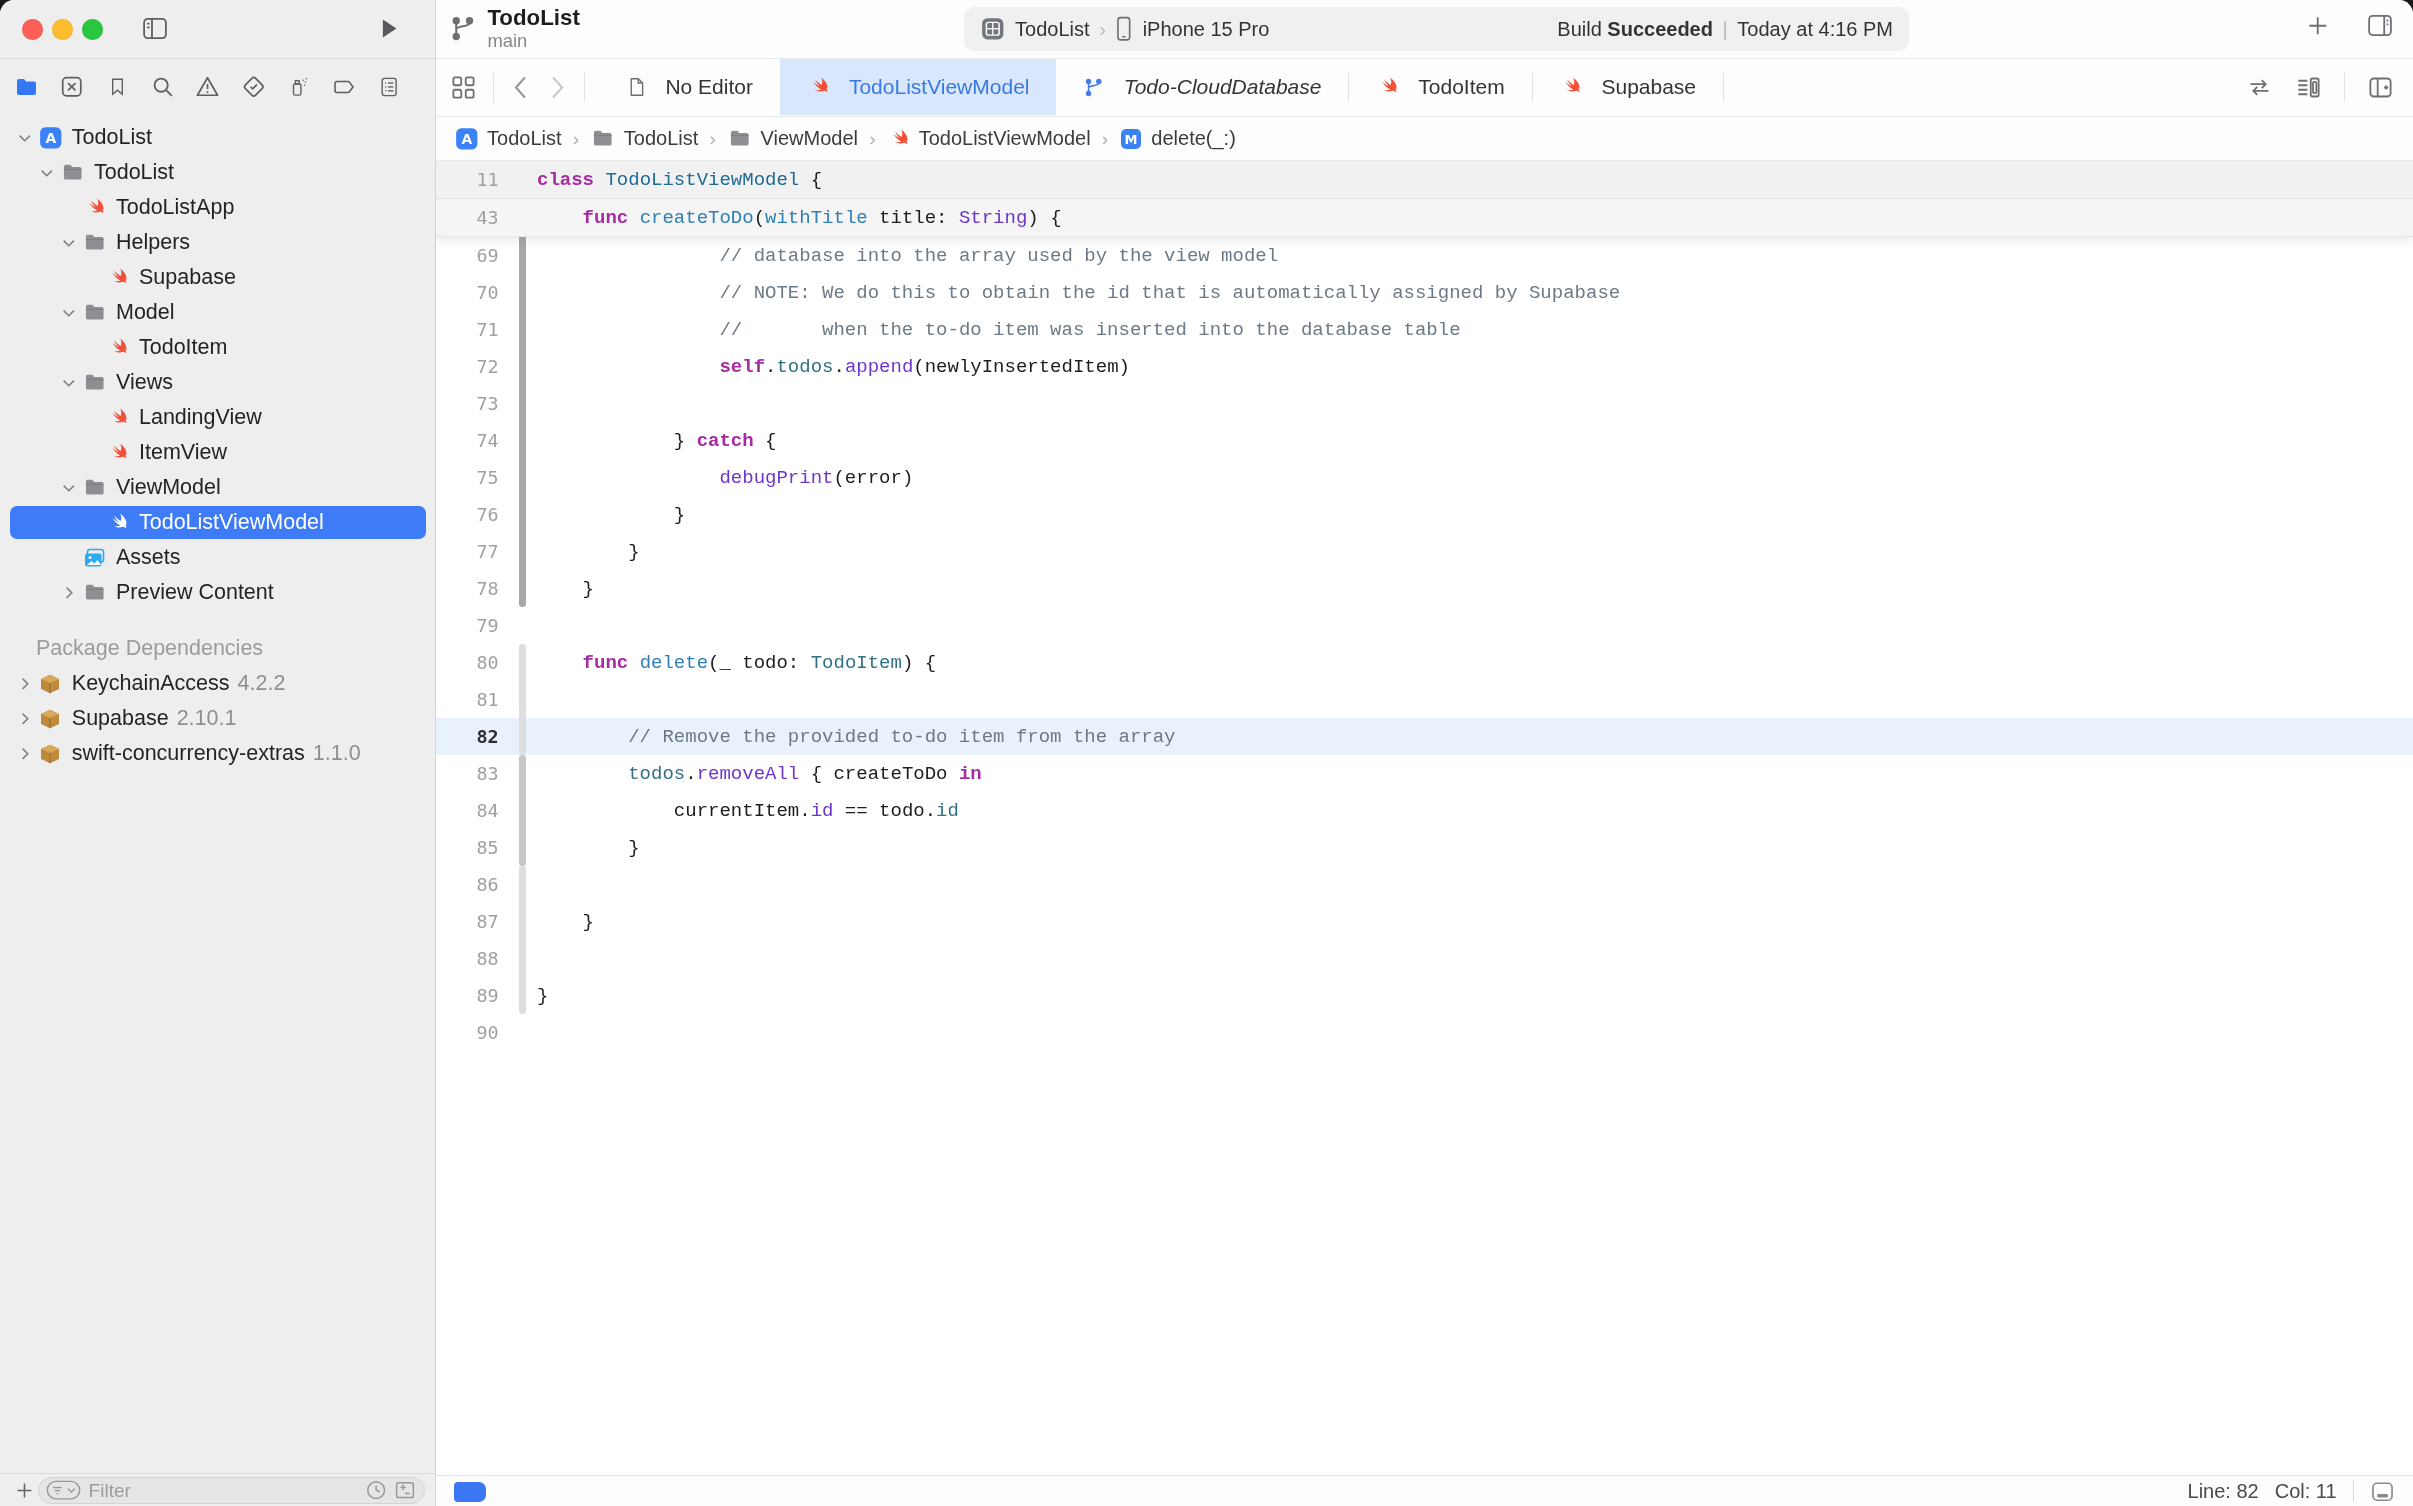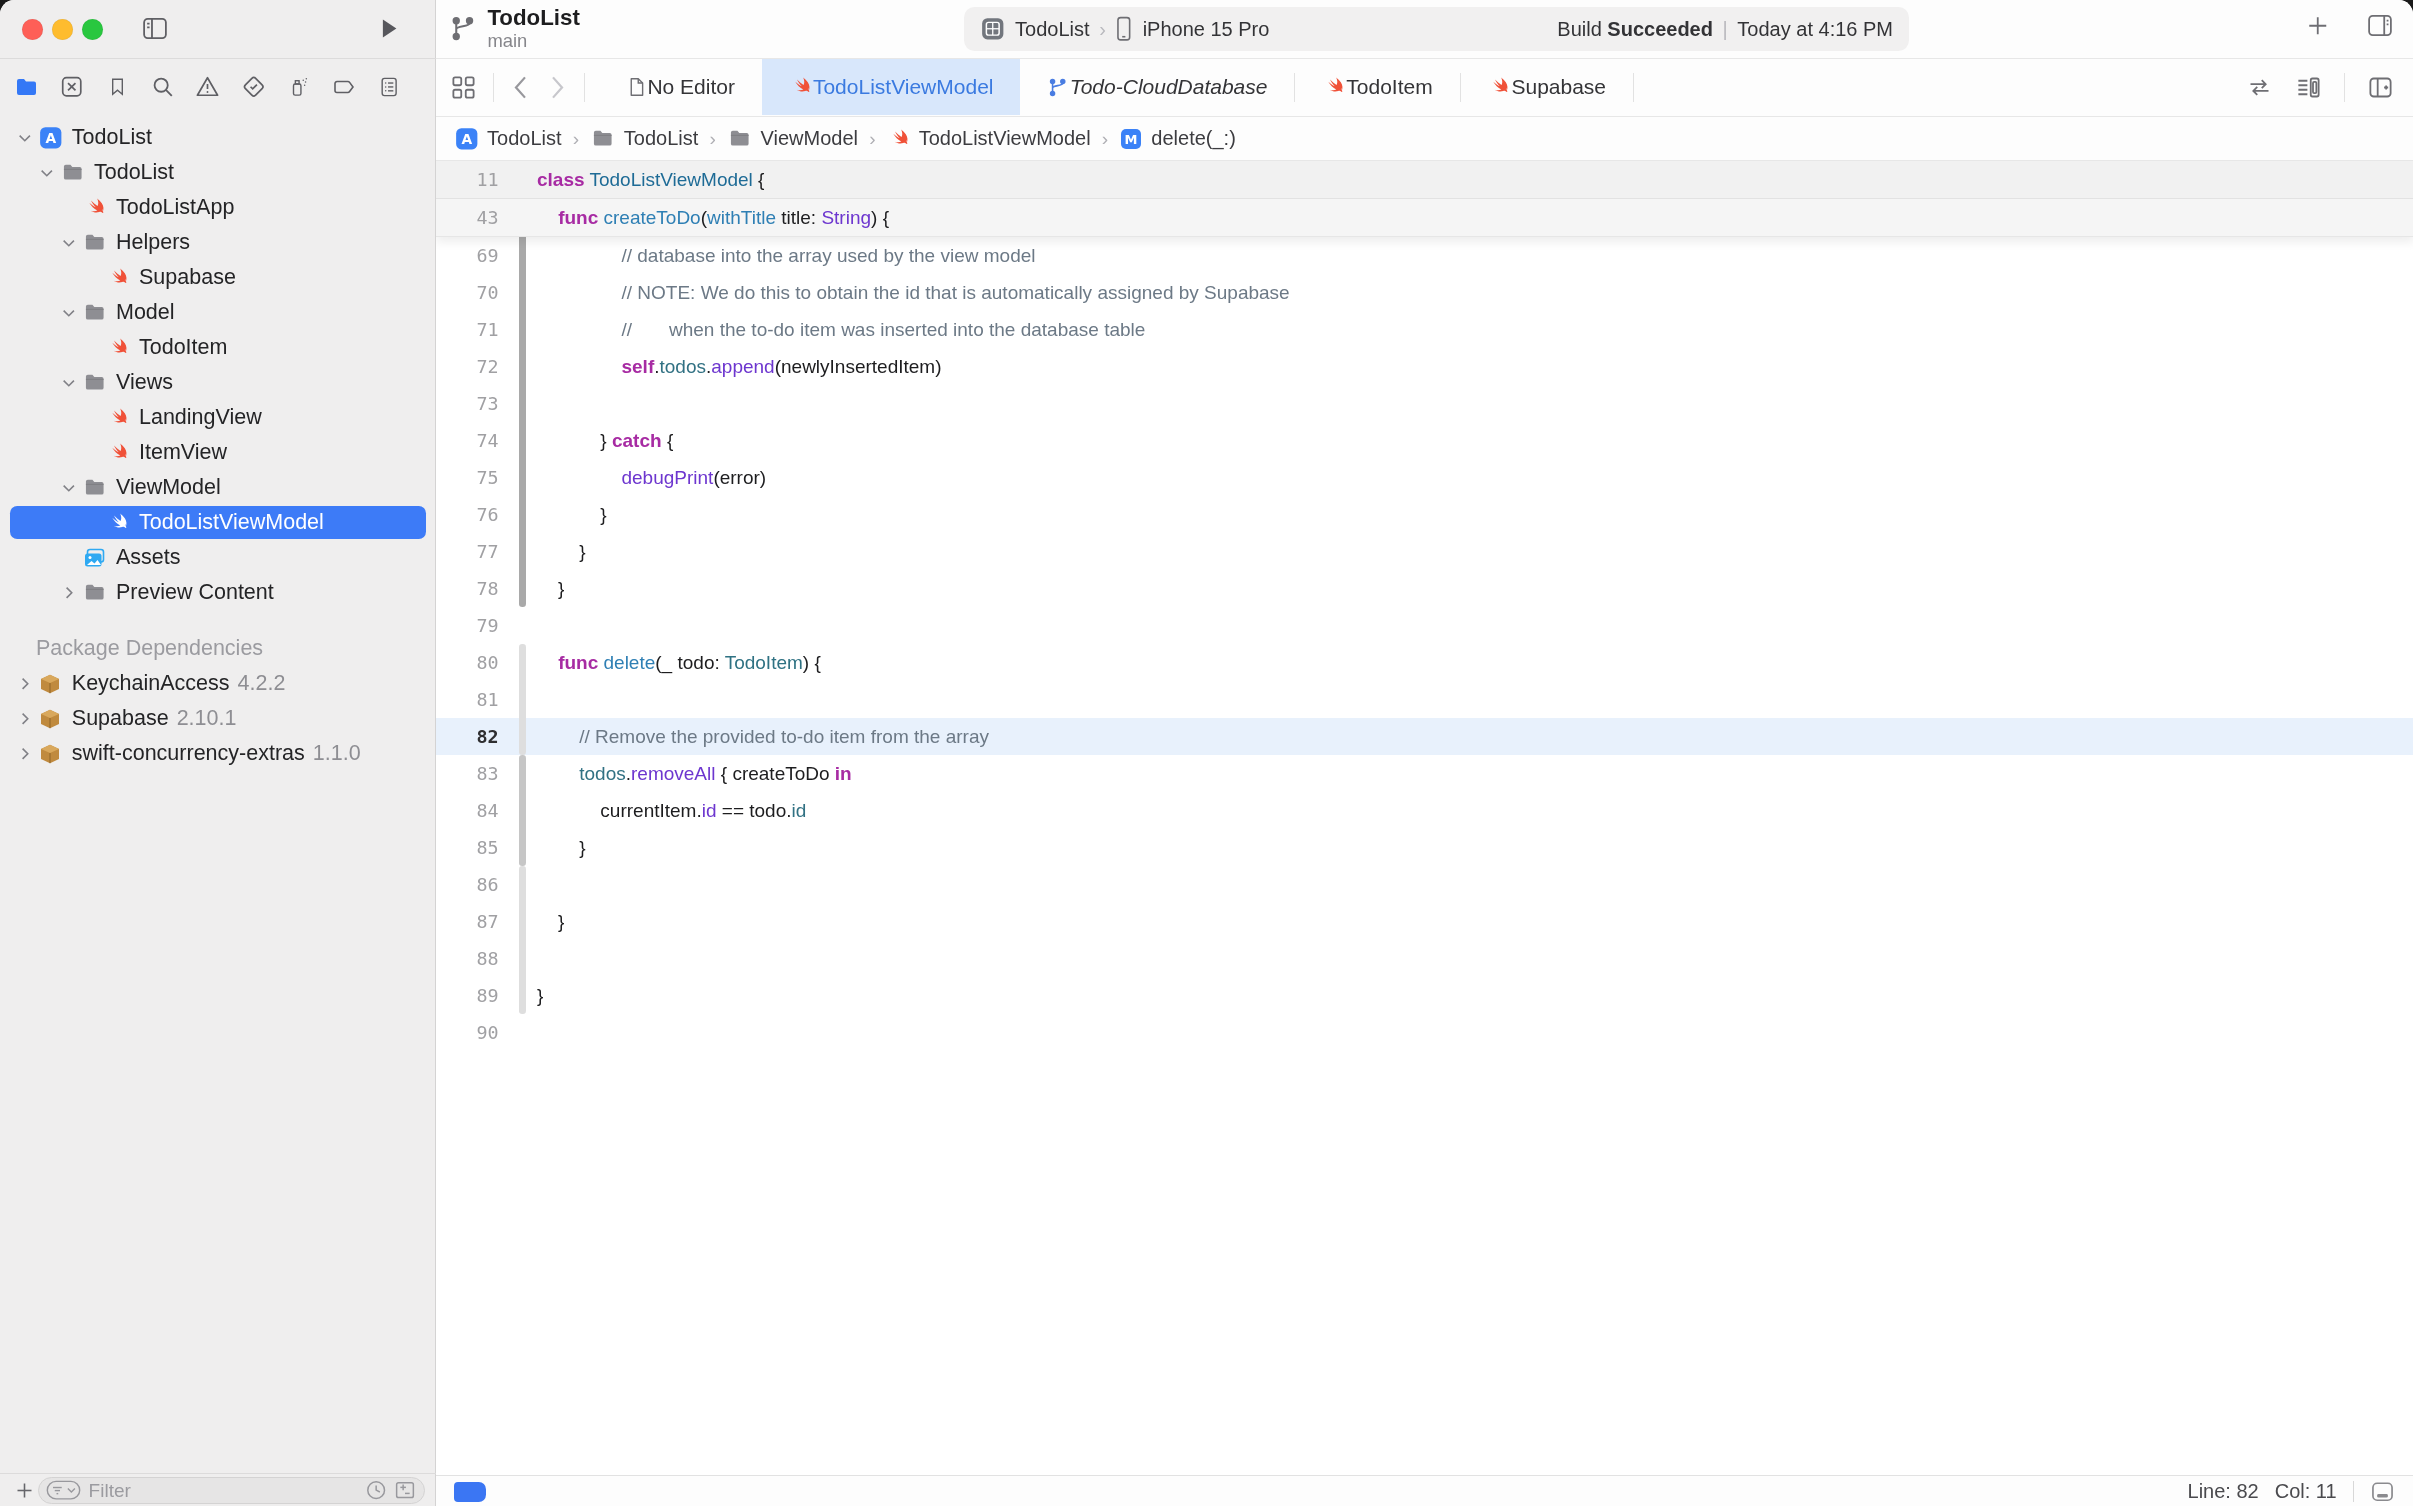--- a/index.html
+++ b/index.html
@@ -48,39 +48,39 @@
              font-size:20px;color:#333336;}
   .schemebar .grp{display:flex;align-items:center;gap:9.6px;}
   .schemebar .right{margin-left:auto;display:flex;align-items:center;gap:9.6px;}
   .schemebar .sep{color:#b9b9be;}
   .tbbtns{position:absolute;right:17.6px;top:11.2px;display:flex;align-items:center;gap:34px;color:#6e6e73;}
 
   .tabstrip{position:absolute;left:0;top:58px;width:100%;height:57px;border-top:0.8px solid #e7e7e7;
             display:flex;align-items:stretch;box-sizing:border-box;}
   .tabctl{display:flex;align-items:center;gap:16px;padding:0 14.4px;color:#6e6e73;}
   .tabsep{width:0.8px;height:29px;background:#e2e2e2;align-self:center;}
-  .tab{display:flex;align-items:center;gap:0;padding:0 27px;font-size:21px;color:#343437;white-space:nowrap;}
+  .tab{display:flex;align-items:center;gap:18px;padding:0 27px;font-size:21px;color:#343437;white-space:nowrap;}
   .tab.active{background:#d8e7fb;color:#3a7ae0;}
   .tab .ital{font-style:italic;}
   .tabstrip .rightctl{margin-left:auto;display:flex;align-items:center;gap:21px;padding-right:19px;color:#6e6e73;}
 
   .jumpbar{position:absolute;left:0;top:116px;width:100%;height:44px;border-top:0.8px solid #e7e7e7;
            display:flex;align-items:center;padding-left:17.6px;box-sizing:border-box;font-size:20px;color:#3c3c40;}
   .crumb{display:flex;align-items:center;gap:8px;}
   .crumbsep{color:#afafb4;margin:0 11.2px;font-size:19px;}
 
   
   .editor{position:absolute;left:0;top:160px;width:100%;height:1315px;background:#fff;
           border-top:0.8px solid #e7e7e7;box-sizing:border-box;overflow:hidden;}
   .codeline{display:flex;height:37px;align-items:center;}
   .ln{flex:0 0 77px;text-align:right;padding-right:14.4px;font-family:"DejaVu Sans Mono",monospace;
       font-size:18.4px;color:#a0a0a3;box-sizing:border-box;}
   .rib{flex:0 0 24px;position:relative;height:100%;}
   .rib i{position:absolute;left:6.4px;top:0;bottom:0;width:6.4px;}
-  .ct{font-family:Liberation Sans, sans-serif;font-size:19px;white-space:pre;color:#1d1d1f;}
+  .ct{font-family:Liberation Mono, monospace;font-size:19px;white-space:pre;color:#1d1d1f;}
   .sticky{box-shadow:0 6.4px 9.6px rgba(0,0,0,.07);position:relative;z-index:2;}
   .sticky .codeline:nth-child(1){background:#f1f1f1;border-bottom:0.8px solid #e2e2e2;}
   .sticky .codeline:nth-child(2){background:#f5f5f5;border-bottom:0.8px solid #e6e6e6;}
   .codeline.cur{background:#e8f1fc;}
   .codeline.cur .ln{color:#2e2e30;font-weight:700;}
   .tk-k{color:#a72ba3;font-weight:700;}
   .tk-c{color:#6c7986;}
   .tk-d{color:#2e7fb4;}
   .tk-T{color:#1e6b96;}
   .tk-t{color:#2f7283;}

